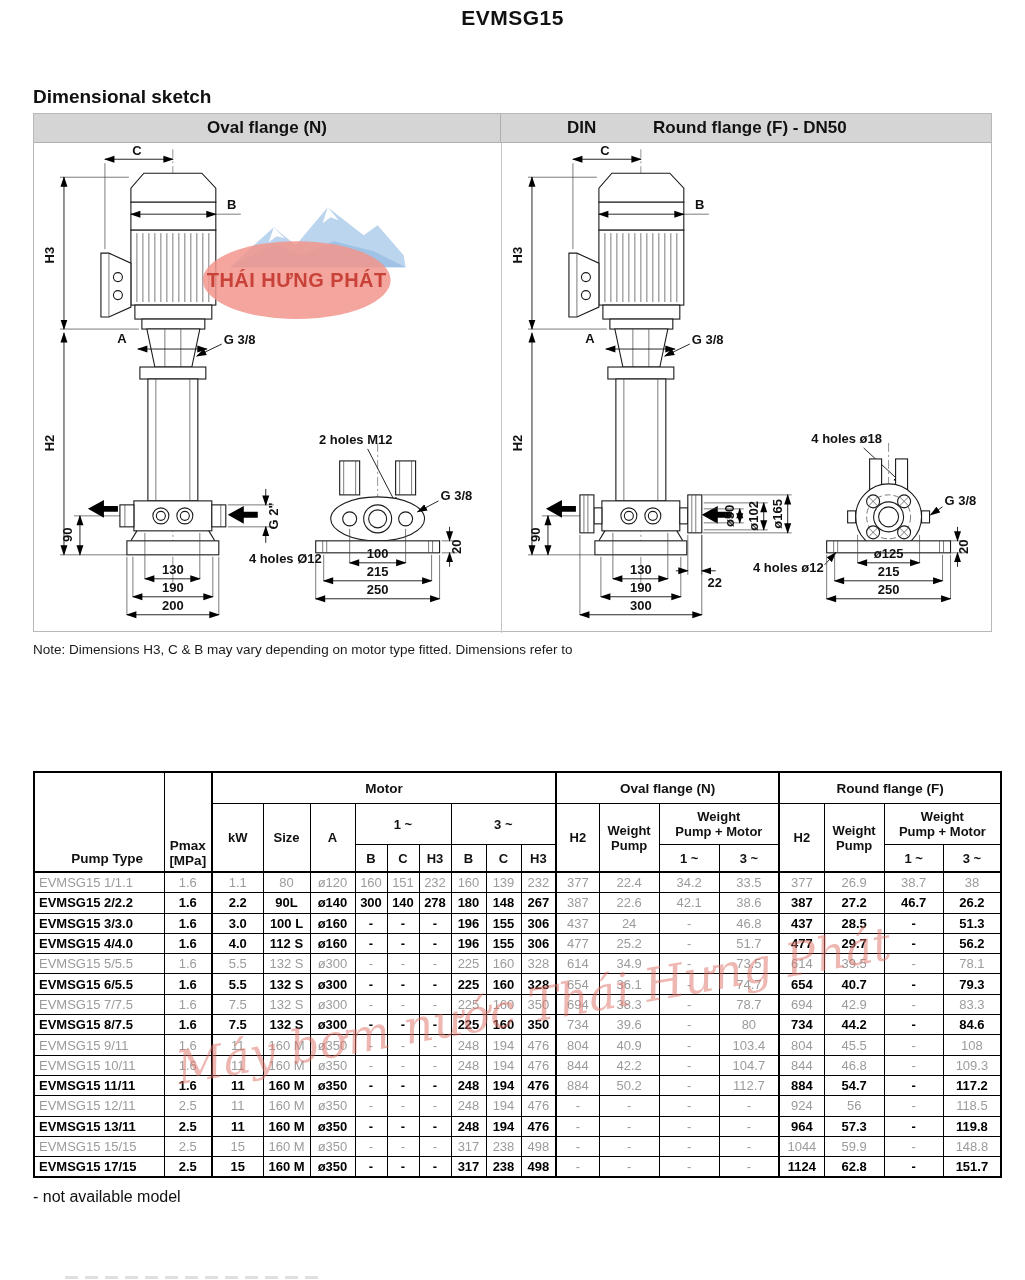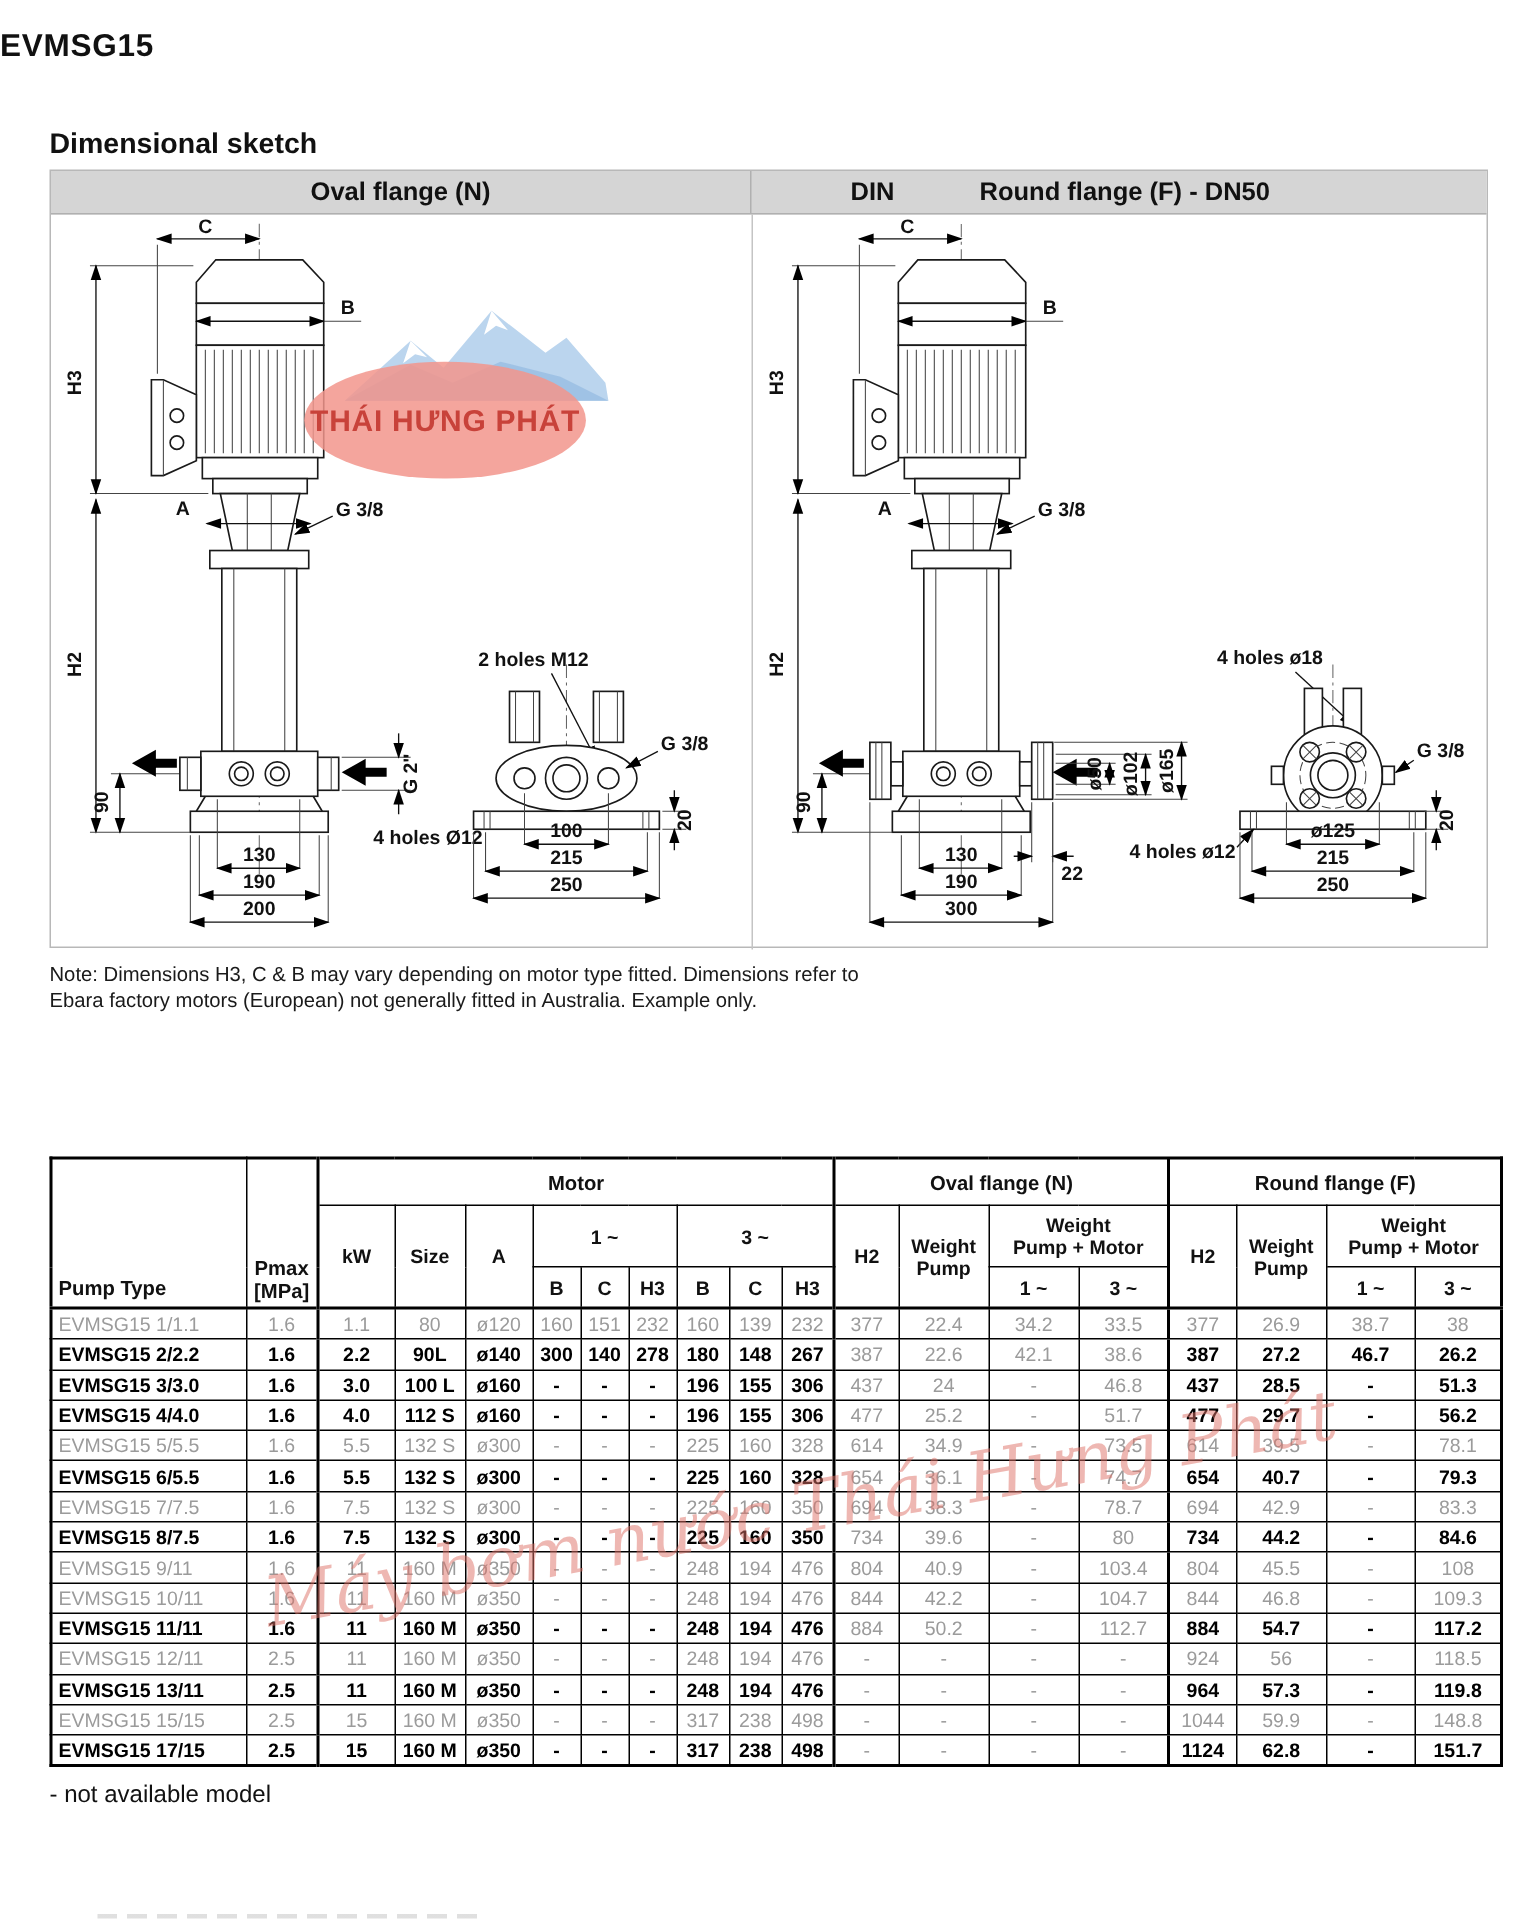--- a/index.html
+++ b/index.html
@@ -1,18 +1,18 @@
 <!DOCTYPE html>
 <html><head>
 <meta charset="utf-8">
 <style>
   html,body{margin:0;padding:0;background:#fff;}
   .page{position:relative;width:1025px;height:1280px;background:#fff;overflow:hidden;
         font-family:"Liberation Sans",sans-serif;color:#111;}
-  .title{position:absolute;top:19px;left:0;width:100%;text-align:left;
+  .title{position:absolute;top:6px;left:0;width:100%;text-align:center;
          font-size:21px;font-weight:bold;letter-spacing:.5px;}
   .h-section{position:absolute;font-size:19px;font-weight:bold;}
   .h-sketch{left:33px;top:86px;}
   .h-table{left:45px;top:731px;}
 
   
   .sketchbox{position:absolute;left:33px;top:113px;width:959px;height:519px;
              border:1px solid #b8b8b8;box-sizing:border-box;}
   .sketchhdr{display:flex;height:28px;background:#d5d5d5;border-bottom:1px solid #b0b0b0;}
   .sketchhdr .half{position:relative;height:100%;}
@@ -49,21 +49,21 @@
   th,td{border:1px solid #000;font-size:13px;text-align:center;padding:0;
         overflow:hidden;white-space:nowrap;}
   th{font-weight:bold;}
   td{height:19.3px;}
   .nl{border-left:none;}
   .bl2{border-left:2px solid #000;}
   thead{border-bottom:2px solid #000;}
   tr.hA th{height:30px;font-size:13.5px;}
   tr.hB th{height:40px;}
   tr.hC th{height:26px;}
-  th.pt{text-align:left;vertical-align:bottom;padding:0 0 5px 4px;}
+  th.pt{text-align:center;vertical-align:bottom;padding:0 0 5px 16px;}
   th.pmax{vertical-align:bottom;padding-bottom:3px;white-space:pre-line;line-height:15px;}
   th.pre{white-space:pre-line;line-height:15px;}
   td.al{text-align:left;padding-left:4px;}
   .row-gray td{color:#9b9b9b;}
   .row-bold td{font-weight:bold;color:#000;}
   .row-bold td.ov{font-weight:normal;color:#9b9b9b;}
   .row-gray td.ov{color:#9b9b9b;}
 
   
   .wm-table{position:absolute;left:172px;top:1042px;transform:rotate(-10deg);
@@ -294,21 +294,20 @@
         <path class="thin" d="M448 398H464M448 410H464"></path>
         <line class="dim" x1="456" y1="384" x2="456" y2="398" marker-end="url(#ma)"></line>
         <line class="dim" x1="456" y1="424" x2="456" y2="410" marker-end="url(#ma)"></line>
         <text transform="rotate(-90 467 404)" x="467" y="404">20</text>
       </svg>
     </div>
   </div>
 
   <div class="note">
     <div>Note: Dimensions H3, C &amp; B may vary depending on motor type fitted. Dimensions refer to</div>
-    <div>Ebara factory motors (European) not generally fitted in Australia. Example only.</div>
   </div>
 
 
   <div class="tablewrap">
     <table>
       <colgroup>
         <col style="width:130px">
           <col style="width:48px">
           <col style="width:51px">
         <col style="width:47px">

